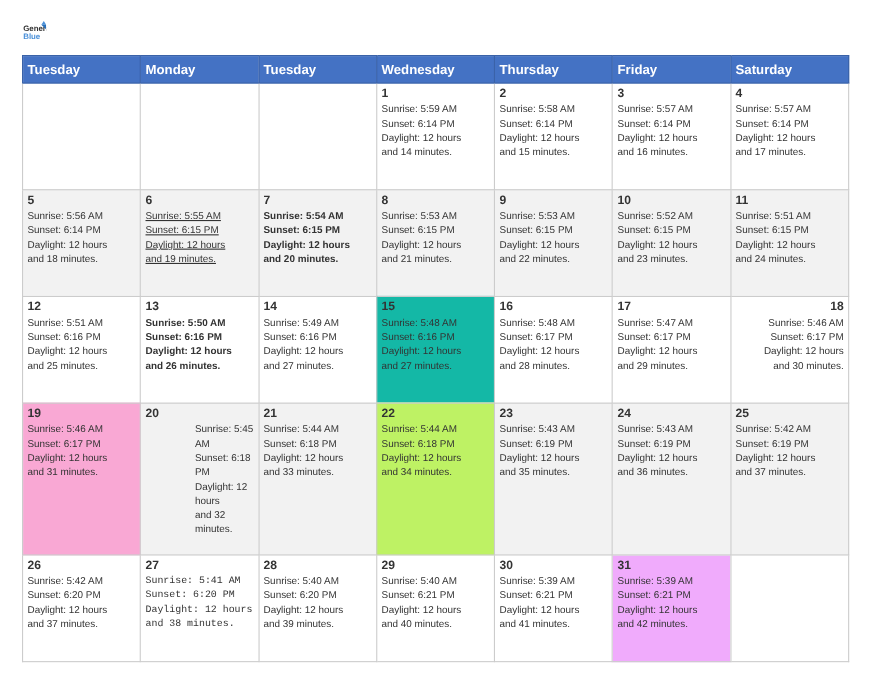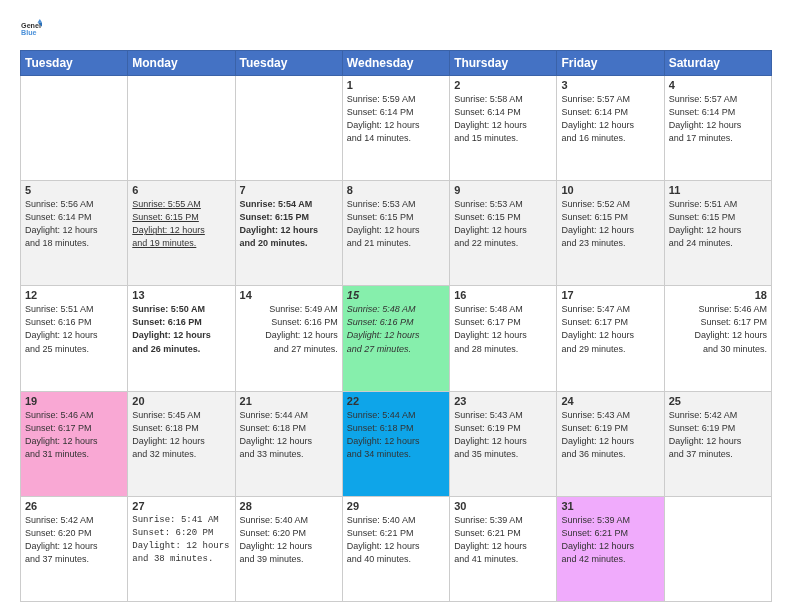--- a/index.html
+++ b/index.html
@@ -220,26 +220,26 @@
           </td>
           <td style="background-color: rgb(255, 255, 255);">
             <span class="day-number">13</span>
             <div class="day-info" style="white-space: pre-line; font-weight: bold;">Sunrise: 5:50 AM
 Sunset: 6:16 PM
 Daylight: 12 hours
 and 26 minutes.</div>
           </td>
           <td style="background-color: rgb(255, 255, 255);">
             <span class="day-number">14</span>
-            <div class="day-info" style="white-space: pre-line; text-align: right;">Sunrise: 5:49 AM
+            <div class="day-info" style="white-space: pre-line;">Sunrise: 5:49 AM
 Sunset: 6:16 PM
 Daylight: 12 hours
 and 27 minutes.</div>
           </td>
-          <td style="background-color: #86efac; font-style: italic;">
+          <td style="background-color: #14b8a6;">
             <span class="day-number">15</span>
             <div class="day-info" style="white-space: pre-line;">Sunrise: 5:48 AM
 Sunset: 6:16 PM
 Daylight: 12 hours
 and 27 minutes.</div>
           </td>
           <td style="background-color: rgb(255, 255, 255);">
             <span class="day-number">16</span>
             <div class="day-info" style="white-space: pre-line;">Sunrise: 5:48 AM
 Sunset: 6:17 PM
@@ -264,33 +264,33 @@
         <tr>
           <td style="background-color: #f9a8d4;">
             <span class="day-number">19</span>
             <div class="day-info" style="white-space: pre-line;">Sunrise: 5:46 AM
 Sunset: 6:17 PM
 Daylight: 12 hours
 and 31 minutes.</div>
           </td>
           <td style="background-color: rgb(242, 242, 242);">
             <span class="day-number">20</span>
-            <div class="day-info" style="white-space: pre-line;">Sunrise: 5:45 AM
+            <div class="day-info" style="white-space: pre-line; margin-left: 45px;">Sunrise: 5:45 AM
 Sunset: 6:18 PM
 Daylight: 12 hours
 and 32 minutes.</div>
           </td>
           <td style="background-color: rgb(242, 242, 242);">
             <span class="day-number">21</span>
             <div class="day-info" style="white-space: pre-line;">Sunrise: 5:44 AM
 Sunset: 6:18 PM
 Daylight: 12 hours
 and 33 minutes.</div>
           </td>
-          <td style="background-color: #0ea5e9;">
+          <td style="background-color: #bef264;">
             <span class="day-number">22</span>
             <div class="day-info" style="white-space: pre-line;">Sunrise: 5:44 AM
 Sunset: 6:18 PM
 Daylight: 12 hours
 and 34 minutes.</div>
           </td>
           <td style="background-color: rgb(242, 242, 242);">
             <span class="day-number">23</span>
             <div class="day-info" style="white-space: pre-line;">Sunrise: 5:43 AM
 Sunset: 6:19 PM

